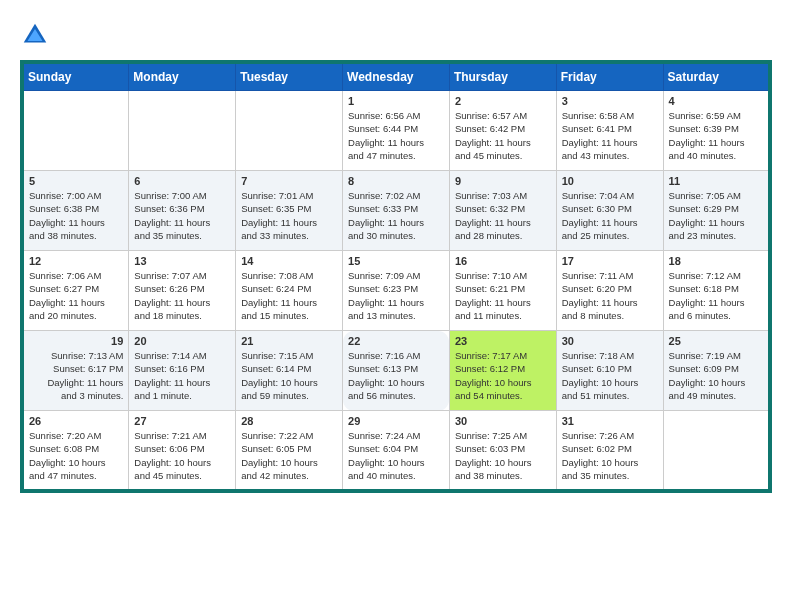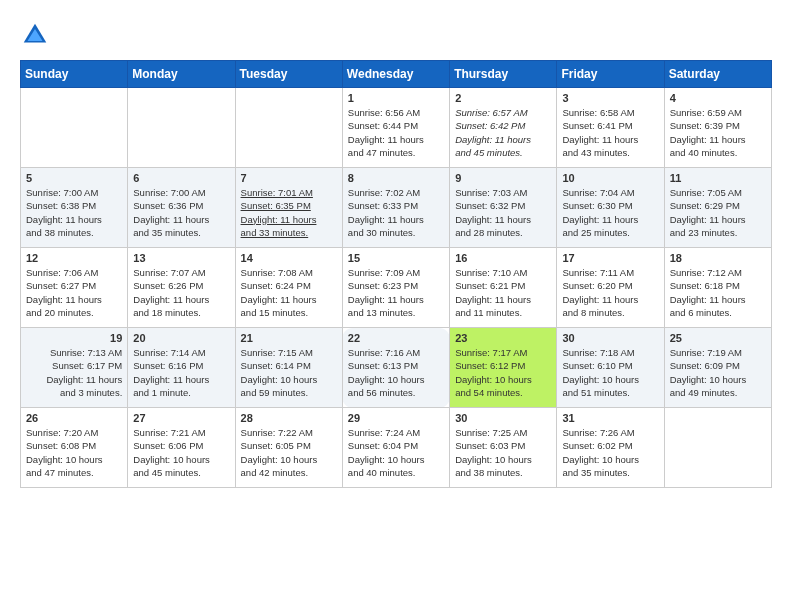--- a/index.html
+++ b/index.html
@@ -42,21 +42,21 @@
       font-weight: bold;
       color: #222;
     }
     .location {
       font-size: 14px;
       color: #555;
     }
     .calendar {
       width: 100%;
       border-collapse: collapse;
-      border: 1px solid #0f766e;
+      border: 4px solid #0f766e;
     }
     .calendar th {
       background-color: #1565c0;
       color: #fff;
       font-size: 12px;
       font-weight: bold;
       padding: 6px 4px;
       text-align: left;
       border: 1px solid #1555aa;
     }
@@ -127,21 +127,21 @@
         <td class="empty-cell"></td>
         <td>
           <span class="day-number">1</span>
           <div class="day-info" style="white-space: pre-line;">Sunrise: 6:56 AM
 Sunset: 6:44 PM
 Daylight: 11 hours
 and 47 minutes.</div>
         </td>
         <td>
           <span class="day-number">2</span>
-          <div class="day-info" style="white-space: pre-line; font-style: italic;">Sunrise: 6:57 AM
+          <div class="day-info" style="white-space: pre-line;">Sunrise: 6:57 AM
 Sunset: 6:42 PM
 Daylight: 11 hours
 and 45 minutes.</div>
         </td>
         <td>
           <span class="day-number">3</span>
           <div class="day-info" style="white-space: pre-line;">Sunrise: 6:58 AM
 Sunset: 6:41 PM
 Daylight: 11 hours
 and 43 minutes.</div>
@@ -164,21 +164,21 @@
         </td>
         <td style="background: rgb(240, 244, 248);">
           <span class="day-number">6</span>
           <div class="day-info" style="white-space: pre-line;">Sunrise: 7:00 AM
 Sunset: 6:36 PM
 Daylight: 11 hours
 and 35 minutes.</div>
         </td>
         <td style="background: rgb(240, 244, 248);">
           <span class="day-number">7</span>
-          <div class="day-info" style="white-space: pre-line; text-decoration: underline;">Sunrise: 7:01 AM
+          <div class="day-info" style="white-space: pre-line;">Sunrise: 7:01 AM
 Sunset: 6:35 PM
 Daylight: 11 hours
 and 33 minutes.</div>
         </td>
         <td style="background: rgb(240, 244, 248);">
           <span class="day-number">8</span>
           <div class="day-info" style="white-space: pre-line;">Sunrise: 7:02 AM
 Sunset: 6:33 PM
 Daylight: 11 hours
 and 30 minutes.</div>

